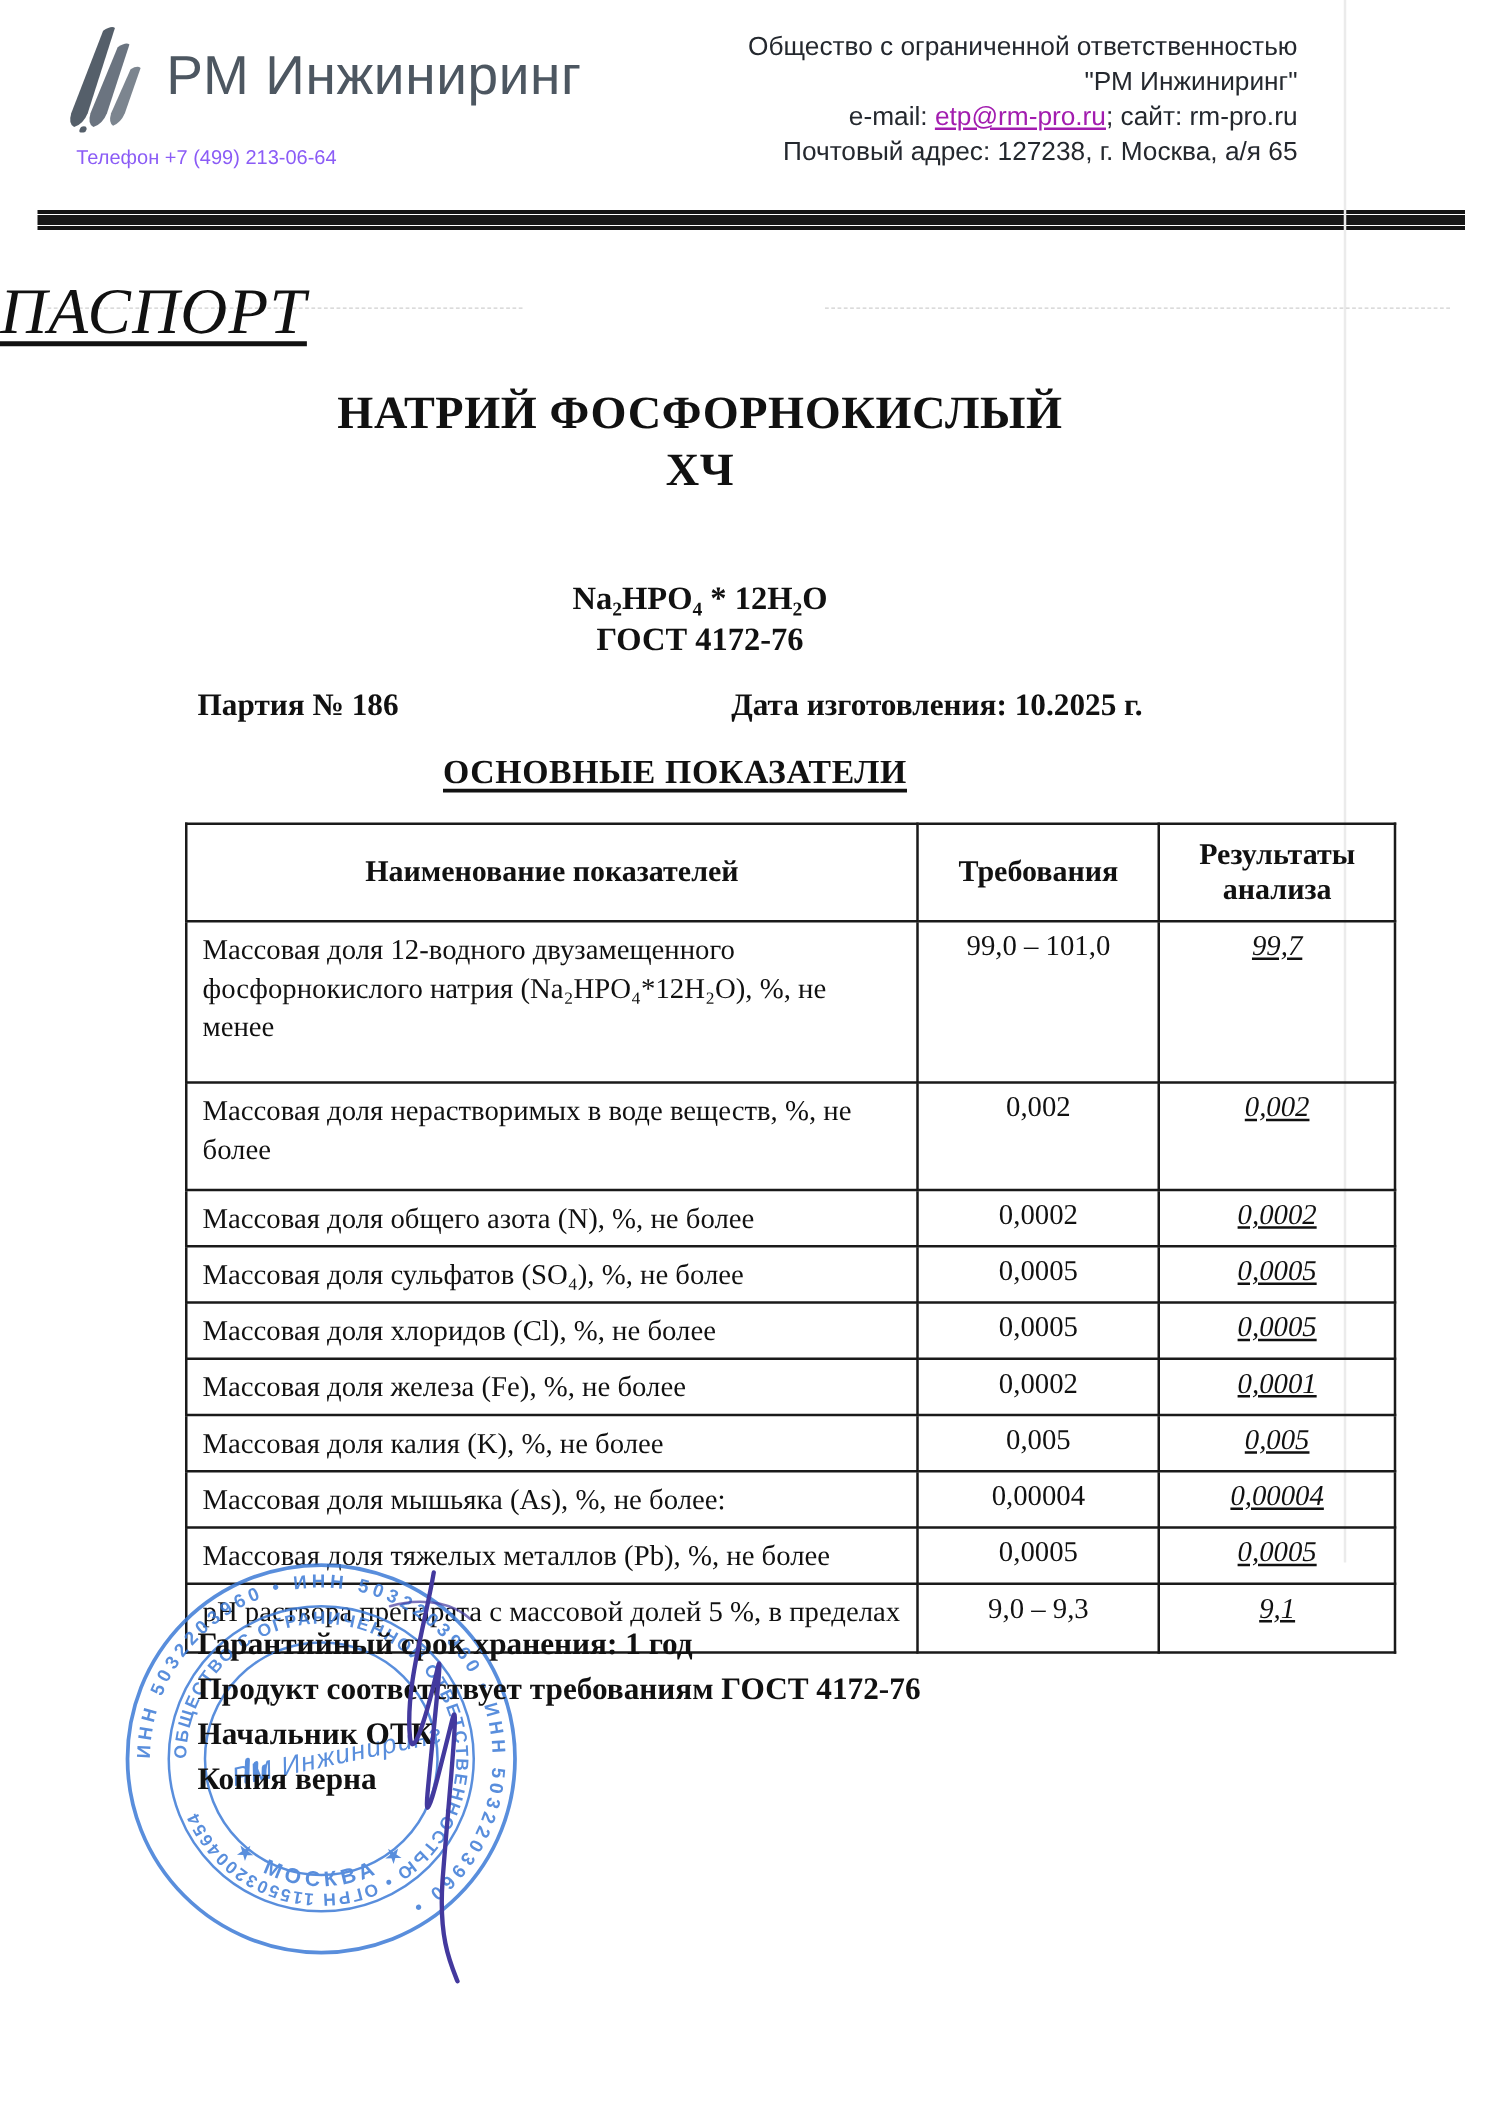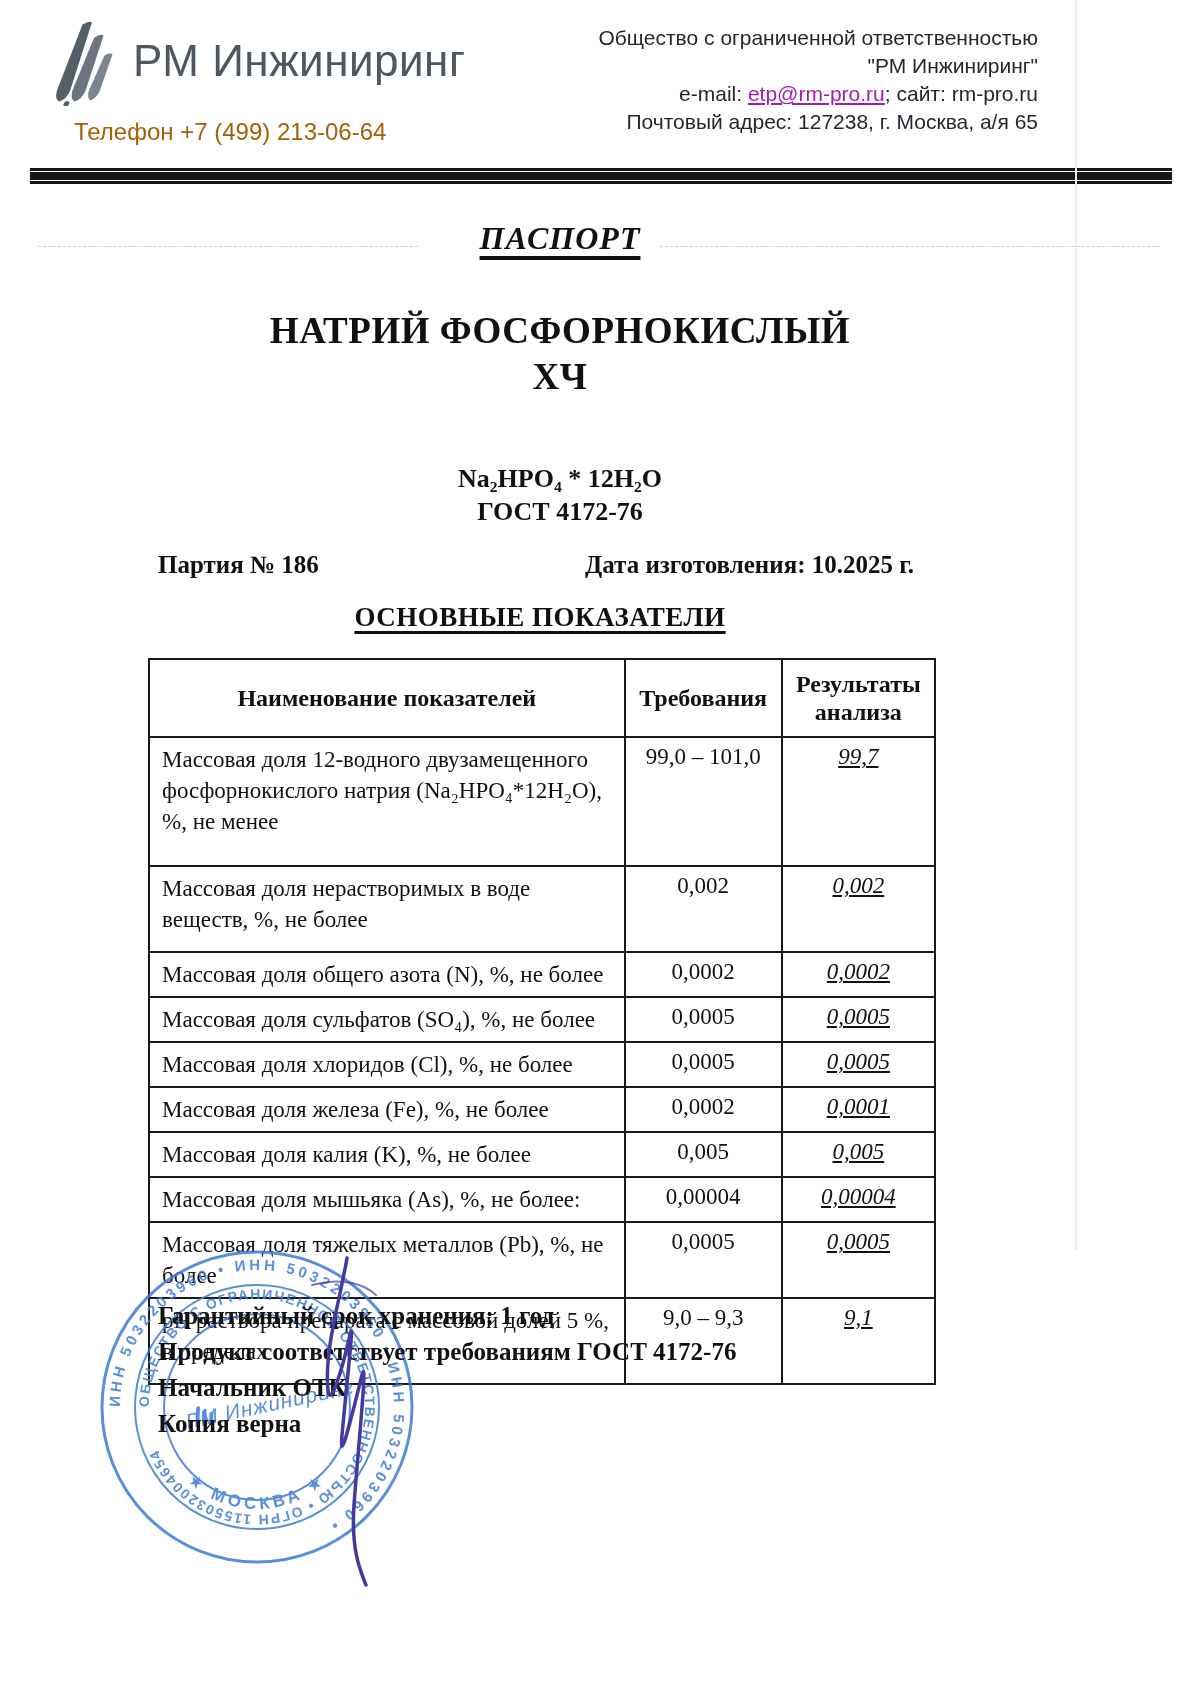--- a/index.html
+++ b/index.html
@@ -9,23 +9,23 @@
     overflow:hidden;
   }
   
   .logo-block{position:absolute;left:55px;top:18px;display:flex;align-items:flex-start;}
   .logo-mark{width:72px;height:88px;}
   .logo-text{
     font-family:"Liberation Sans","DejaVu Sans",sans-serif;
     font-size:44px;color:#4d5761;letter-spacing:.5px;margin-left:6px;margin-top:18px;
   }
   .phone{
-    position:absolute;left:74px;top:118px;
+    position:absolute;left:61px;top:118px;
     font-family:"Liberation Sans","DejaVu Sans",sans-serif;
-    font-size:24px;color:#a16207;
+    font-size:16px;color:#8b5cf6;
   }
   .company-block{
     position:absolute;right:162px;top:24px;width:640px;text-align:right;
     font-family:"Liberation Sans","DejaVu Sans",sans-serif;
     font-size:21px;line-height:28px;color:#24282e;
   }
   .company-block a{color:#a21caf;text-decoration:underline;}
   
   .rule{
     position:absolute;left:30px;right:28px;top:168px;height:17px;
@@ -34,43 +34,43 @@
       #171717 4px,#171717 12px,#ffffff 12px,#ffffff 13px,
       #141414 13px,#141414 16px,transparent 16px);
   }
   
   .crease{position:absolute;left:1075px;top:0;width:2px;height:1250px;background:#ebebeb;}
   .dash-art{position:absolute;top:246px;border-top:1px dashed #cfcfcf;height:0;}
   .dash-left{left:38px;width:380px;}
   .dash-right{left:660px;width:500px;}
   
   .doc-title{
-    position:absolute;left:0;right:80px;top:220px;text-align:center;
-    font-size:32px;font-weight:bold;font-style:italic;letter-spacing:1px;
+    position:absolute;left:0;right:80px;top:220px;
+    font-size:52px;font-weight:normal;font-style:italic;letter-spacing:1px;
     text-decoration:underline;text-decoration-thickness:4px;text-underline-offset:7px;
   }
   .product-name{
     position:absolute;left:0;right:80px;top:308px;text-align:center;
     font-size:37px;font-weight:bold;line-height:46px;letter-spacing:.5px;
   }
   .formula-block{
     position:absolute;left:0;right:80px;top:462px;text-align:center;
     font-size:26px;font-weight:bold;line-height:33px;
   }
   .batch-row{position:absolute;left:0;top:551px;width:1200px;font-size:25px;font-weight:bold;}
   .batch-no{position:absolute;left:158px;}
   .batch-date{position:absolute;left:585px;}
   .table-title{
     position:absolute;left:0;right:120px;top:602px;text-align:center;
     font-size:27px;font-weight:bold;letter-spacing:.5px;
     text-decoration:underline;text-decoration-thickness:3px;text-underline-offset:5px;
   }
   
   table.spec{
-    position:absolute;left:148px;top:658px;width:788px;
+    position:absolute;left:148px;top:658px;width:969px;
     border-collapse:collapse;table-layout:fixed;
     font-size:23px;
   }
   table.spec col.c1{width:60.5%;}
   table.spec col.c2{width:20%;}
   table.spec col.c3{width:19.5%;}
   table.spec th,table.spec td{
     border:2px solid #1a1a1a;padding:6px 12px;vertical-align:top;
   }
   table.spec th{font-size:24px;font-weight:bold;text-align:center;vertical-align:middle;padding:10px 6px;line-height:28px;}

